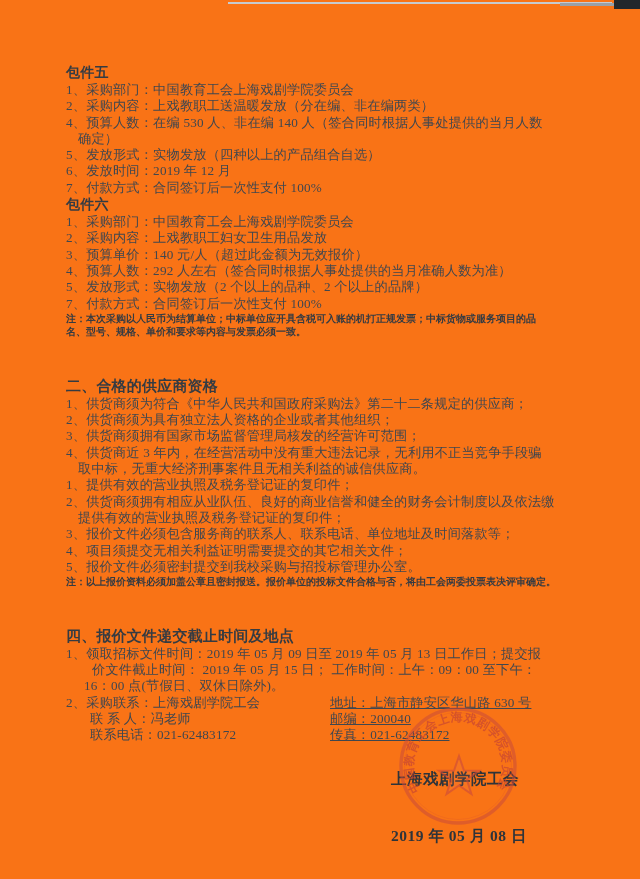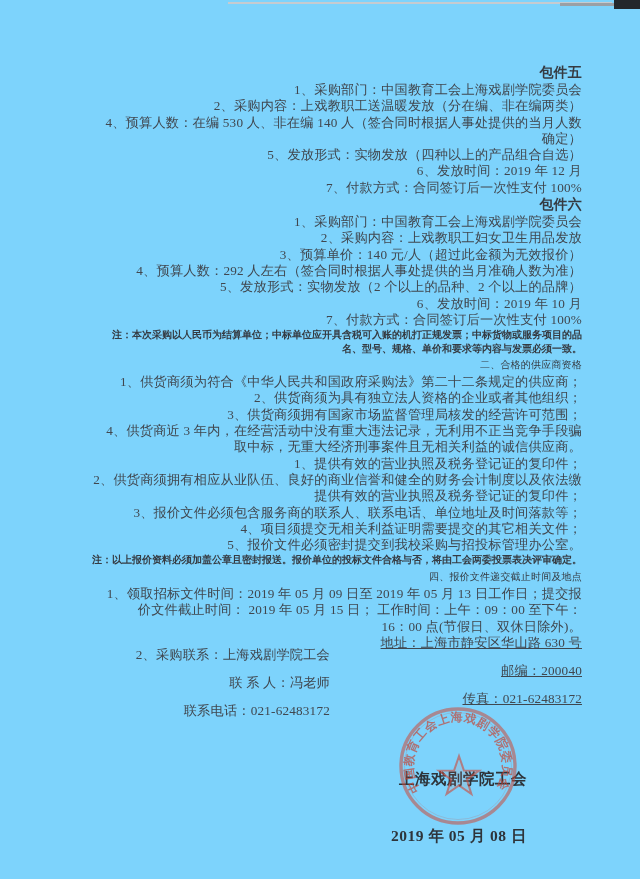--- a/index.html
+++ b/index.html
@@ -1,41 +1,41 @@
 <!DOCTYPE html>
 <html lang="zh"><head>
 <meta charset="utf-8">
 <style>
   html,body{margin:0;padding:0;}
   body{
     width:640px;height:879px;position:relative;overflow:hidden;
     background:#fdfdfc;
     font-family:"Liberation Serif","DejaVu Serif",serif;
   }
-  .page{position:absolute;inset:0;background:#7dd3fc;text-align:right;}
+  .page{position:absolute;inset:0;background:#f97316;}
   
   .top-line{position:absolute;top:2px;left:228px;width:384px;height:2px;background:#c6cbd0;}
   .top-line2{position:absolute;top:3px;left:560px;width:56px;height:3px;background:#9aa0a6;}
   .corner-mark{position:absolute;top:0;left:614px;width:26px;height:9px;background:#23272b;}
   
   .doc{
     position:absolute;left:66px;top:64px;width:516px;
     color:#40474f;font-size:13.2px;letter-spacing:0.2px;
   }
   .bl{white-space:pre;}
   .h  {font-weight:bold;font-size:14px;color:#353b42;line-height:18px;}
-  .h2 {font-weight:normal;font-size:10px;color:#353b42;line-height:19px;}
+  .h2 {font-weight:bold;font-size:15px;color:#353b42;line-height:19px;margin-top:38px;}
   .li {line-height:16.3px;}
   .cont{line-height:16.3px;padding-left:12px;}
   .cont-mid{line-height:16.3px;padding-left:18px;}
   .cont-deep{line-height:16.3px;padding-left:26px;}
   .note{font-weight:bold;font-size:10px;color:#353b42;line-height:13.5px;letter-spacing:0;}
   
   .crow{display:flex;line-height:16.3px;white-space:pre;}
-  .cleft{width:264px;margin-top:12px;}
+  .cleft{width:264px;}
   .cleft.ind{padding-left:24px;box-sizing:border-box;}
   .cright{flex:1;text-decoration:underline;}
   
   .signature{
     position:absolute;left:391px;top:731px;
     font-weight:bold;color:#2e343a;font-size:15.5px;line-height:19px;
     white-space:pre;letter-spacing:0.5px;
   }
   
   .stamp{position:absolute;left:396px;top:703px;width:130px;height:128px;pointer-events:none;}
@@ -58,21 +58,20 @@
         <div class="bl cont">确定）</div>
         <div class="bl li">5、发放形式：实物发放（四种以上的产品组合自选）</div>
         <div class="bl li">6、发放时间：2019 年 12 月</div>
         <div class="bl li">7、付款方式：合同签订后一次性支付 100%</div>
         <div class="bl h">包件六</div>
         <div class="bl li">1、采购部门：中国教育工会上海戏剧学院委员会</div>
         <div class="bl li">2、采购内容：上戏教职工妇女卫生用品发放</div>
         <div class="bl li">3、预算单价：140 元/人（超过此金额为无效报价）</div>
         <div class="bl li">4、预算人数：292 人左右（签合同时根据人事处提供的当月准确人数为准）</div>
         <div class="bl li">5、发放形式：实物发放（2 个以上的品种、2 个以上的品牌）</div>
-        <div class="bl li">6、发放时间：2019 年 10 月</div>
         <div class="bl li">7、付款方式：合同签订后一次性支付 100%</div>
         <div class="bl note">注：本次采购以人民币为结算单位；中标单位应开具含税可入账的机打正规发票；中标货物或服务项目的品</div>
         <div class="bl note">名、型号、规格、单价和要求等内容与发票必须一致。</div>
         <div class="bl h2">二、合格的供应商资格</div>
         <div class="bl li">1、供货商须为符合《中华人民共和国政府采购法》第二十二条规定的供应商；</div>
         <div class="bl li">2、供货商须为具有独立法人资格的企业或者其他组织；</div>
         <div class="bl li">3、供货商须拥有国家市场监督管理局核发的经营许可范围；</div>
         <div class="bl li">4、供货商近 3 年内，在经营活动中没有重大违法记录，无利用不正当竞争手段骗</div>
         <div class="bl cont">取中标，无重大经济刑事案件且无相关利益的诚信供应商。</div>
         <div class="bl li">1、提供有效的营业执照及税务登记证的复印件；</div>

